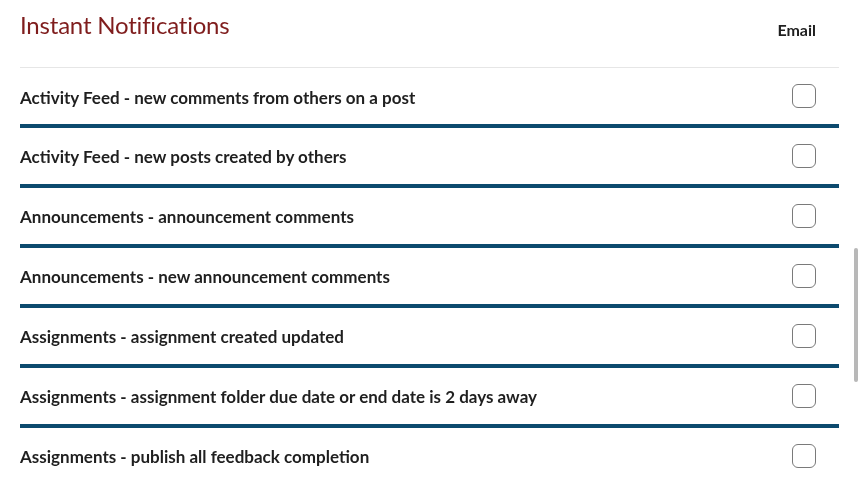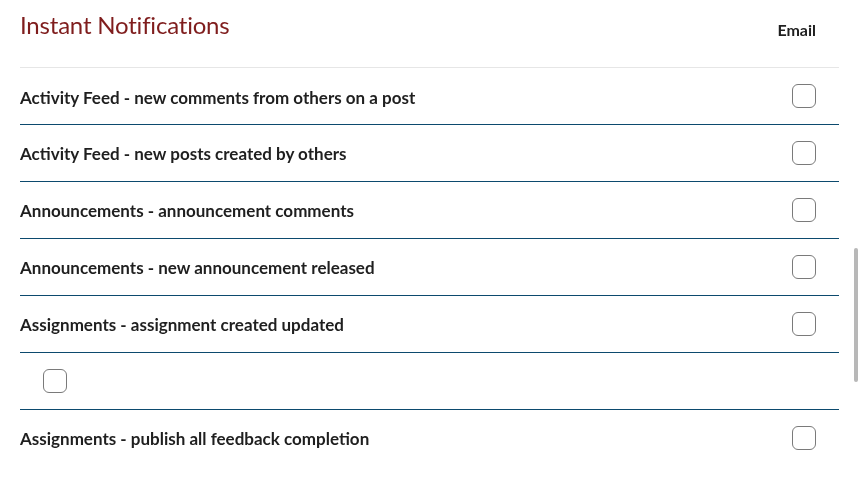--- a/index.html
+++ b/index.html
@@ -34,21 +34,21 @@
       font-size: 16px;
       font-weight: 700;
       color: #1f1f1f;
       padding-right: 23px;
       padding-top: 10px;
     }
     .row {
       display: flex;
       align-items: center;
       justify-content: space-between;
-      border-top: 1px solid #0c4a6e;
+      border-top: 4px solid #0c4a6e;
       padding: 16px 0;
       min-height: 54px;
     }
     .row:first-of-type {
       border-top: 1px solid #e6e6e6;
       align-items: flex-end;
     }
     .row-label {
       font-size: 17px;
       font-weight: 700;
@@ -117,32 +117,33 @@
         <input type="checkbox" class="checkbox" style="">
       </div>
     </div>
     <div class="row">
       <div class="row-label">Announcements - announcement comments</div>
       <div class="checkbox-cell">
         <input type="checkbox" class="checkbox" style="">
       </div>
     </div>
     <div class="row">
-      <div class="row-label">Announcements - new announcement released</div>
+      <div class="row-label">Announcements - new announcement comments</div>
       <div class="checkbox-cell">
         <input type="checkbox" class="checkbox" style="">
       </div>
     </div>
     <div class="row">
       <div class="row-label">Assignments - assignment created updated</div>
       <div class="checkbox-cell">
         <input type="checkbox" class="checkbox" style="">
       </div>
     </div>
     <div class="row">
+      <div class="row-label">Assignments - assignment folder due date or end date is 2 days away</div>
       <div class="checkbox-cell">
         <input type="checkbox" class="checkbox" style="">
       </div>
     </div>
     <div class="row">
       <div class="row-label">Assignments - publish all feedback completion</div>
       <div class="checkbox-cell">
         <input type="checkbox" class="checkbox" style="">
       </div>
     </div>

